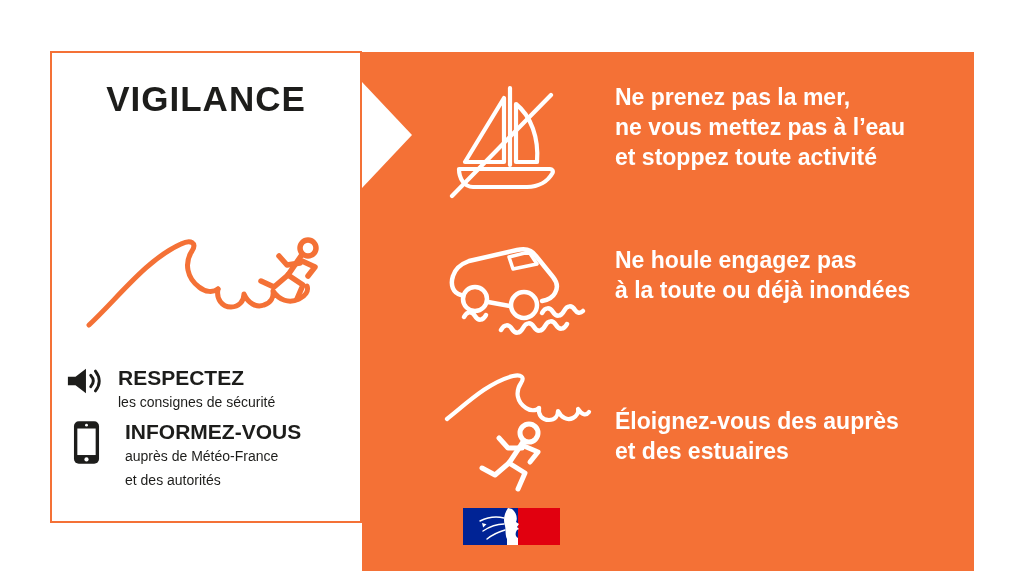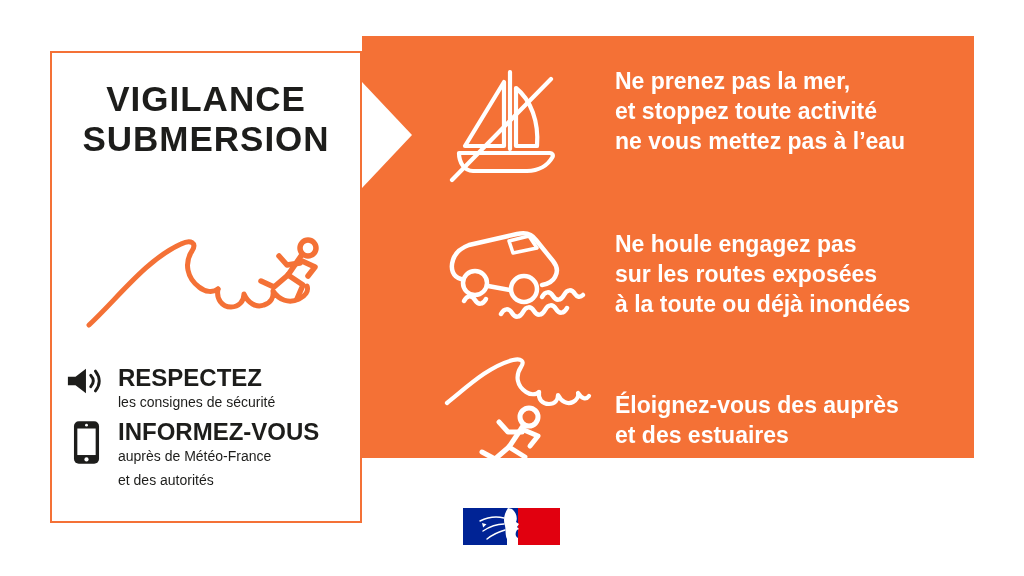--- a/index.html
+++ b/index.html
@@ -7,41 +7,41 @@
     --logo-blue:#002395; --logo-red:#E1000F;
   }
   html,body{margin:0;padding:0;}
   body{
     width:1024px;height:576px;background:#fff;
     font-family:"Liberation Sans",sans-serif;overflow:hidden;
   }
   .stage{position:relative;width:1024px;height:576px;background:var(--white);}
 
   
-  .orange-block{position:absolute;left:362px;top:36px;width:612px;height:422px;background:var(--orange);}
+  .orange-block{position:absolute;left:362px;top:52px;width:612px;height:519px;background:var(--orange);}
 
   
   .card{position:absolute;left:50px;top:51px;width:312px;height:472px;background:var(--white);
         border:2px solid var(--orange);box-sizing:border-box;z-index:2;}
 
   
   .arrow{position:absolute;left:362px;top:82px;width:0;height:0;z-index:3;
          border-top:53px solid transparent;border-bottom:53px solid transparent;border-left:50px solid var(--white);}
 
   .card-title{position:absolute;top:26px;left:0;right:0;text-align:center;color:var(--text-black);
               font-weight:bold;font-size:35px;line-height:40px;letter-spacing:1px;}
   .card-title span{display:block;}
 
   .card-wave{position:absolute;left:31px;top:182px;width:250px;height:95px;}
 
   .advice-row{position:absolute;display:flex;align-items:flex-start;color:var(--text-black);}
   .advice-row.r1{left:14px;top:313px;gap:14px;}
-  .advice-row.r2{left:21px;top:367px;gap:18px;}
+  .advice-row.r2{left:21px;top:367px;gap:25px;}
   .advice-icon{flex:0 0 auto;}
-  .advice-title{font-weight:bold;font-size:24px;line-height:24px;}
+  .advice-title{font-weight:bold;font-size:21px;line-height:24px;}
   .advice-line{font-size:14px;line-height:24px;display:block;}
 
   
   .inst-icon{position:absolute;}
   .inst-icon.i1{left:85px;top:26px;}
   .inst-icon.i2{left:84px;top:190px;}
   .inst-icon.i3{left:81px;top:321px;}
   .inst-text{position:absolute;left:253px;color:var(--white);font-weight:bold;
              font-size:23px;line-height:30px;white-space:nowrap;}
   .inst-text.t1{top:30px;}
@@ -61,21 +61,20 @@
 
 <div class="stage">
 
   <div class="orange-block"></div>
   <div class="arrow"></div>
 
   <div class="card">
 
     <div class="card-title">
       <span>VIGILANCE</span>
-      <span>SUBMERSION</span>
     </div>
 
     <svg class="card-wave" viewBox="0 0 250 95">
       <g class="st-o" stroke-width="5">
         <path d="M6 90 C 34 64, 64 24, 98 9 C 108 4, 114 8, 109 16 C 101 28, 104 43, 116 52 C 122 57, 130 58, 135 54"></path>
         <path d="M135 54 C 133 64, 139 72, 148 72 C 156 72, 161 66, 161 59 C 165 68, 173 73, 181 70 C 188 68, 191 62, 190 56 C 196 65, 206 69, 216 64 C 222 61, 226 56, 224 51"></path>
       </g>
       <g class="st-o" stroke-width="5.5">
         <circle cx="225" cy="13" r="8"></circle>
         <path d="M218 21 L 205 40"></path>
@@ -119,39 +118,38 @@
       <g class="st-w" stroke-width="4.2">
         <path d="M63 10 L63 87"></path>
         <path d="M57 20 L57 84 L18 84 Z"></path>
         <path d="M69 26 C 84 38, 92 60, 90 84 L 69 84 Z"></path>
         <path d="M12 91 L 103 91 C 105 91 106.5 93 105.5 95 C 101 103 92 109 80 109 L 26 109 C 17 109 12 100 12 91 Z"></path>
         <path d="M5 118 L 104 17"></path>
       </g>
     </svg>
     <div class="inst-text t1">
       <span>Ne prenez pas la mer,</span>
+      <span>ne vous mettez pas à l’eau</span>
       <span>et stoppez toute activité</span>
-      <span>ne vous mettez pas à l’eau</span>
     </div>
 
     <svg class="inst-icon i2" width="145" height="100" viewBox="0 0 145 100">
       <g class="st-w" stroke-width="4.5">
         <path d="M15 53 C 7 51, 4 43, 7 34 C 9 27, 15 22, 23 19 L 71 8 C 79 6, 86 8, 90 14 L 107 35 C 111 40, 112 46, 109 51 C 107 55, 102 58, 96 59"></path>
         <path d="M42 60 L 64 64"></path>
         <circle cx="29" cy="57" r="12"></circle>
         <circle cx="78" cy="63" r="13"></circle>
         <path d="M63 15 L 83 10 L 91 22 L 67 27 Z" stroke-width="3.5"></path>
         <path d="M18 75 C 21 69, 26 69, 29 74 C 32 79, 37 79, 40 73"></path>
         <path d="M96 71 C 99 65, 104 65, 107 70 C 110 75, 115 75, 118 69 C 121 63, 126 63, 129 68 C 131 71, 134 72, 137 69"></path>
         <path d="M55 88 C 58 82, 63 82, 66 87 C 69 92, 74 92, 77 86 C 80 80, 85 80, 88 85 C 91 90, 96 90, 99 84 C 102 78, 107 78, 110 83 C 113 88, 118 88, 121 82"></path>
       </g>
     </svg>
     <div class="inst-text t2">
       <span>Ne houle engagez pas</span>
-      <span>sur les routes exposées</span>
       <span>à la toute ou déjà inondées</span>
     </div>
 
     <svg class="inst-icon i3" width="150" height="128" viewBox="0 0 150 128">
       <g class="st-w" stroke-width="4.2">
         <path d="M4 46 C 24 30, 46 9, 70 3 C 78 1, 82 4, 78 10 C 72 19, 74 29, 83 35 C 87 38, 93 38, 96 35"></path>
         <path d="M96 35 C 95 42, 99 47, 106 47 C 112 47, 115 43, 115 38 C 118 44, 124 48, 130 45 C 134 43, 136 39, 135 36 C 139 42, 143 43, 146 39"></path>
       </g>
       <g class="st-w" stroke-width="5">
         <circle cx="86" cy="60" r="9"></circle>

